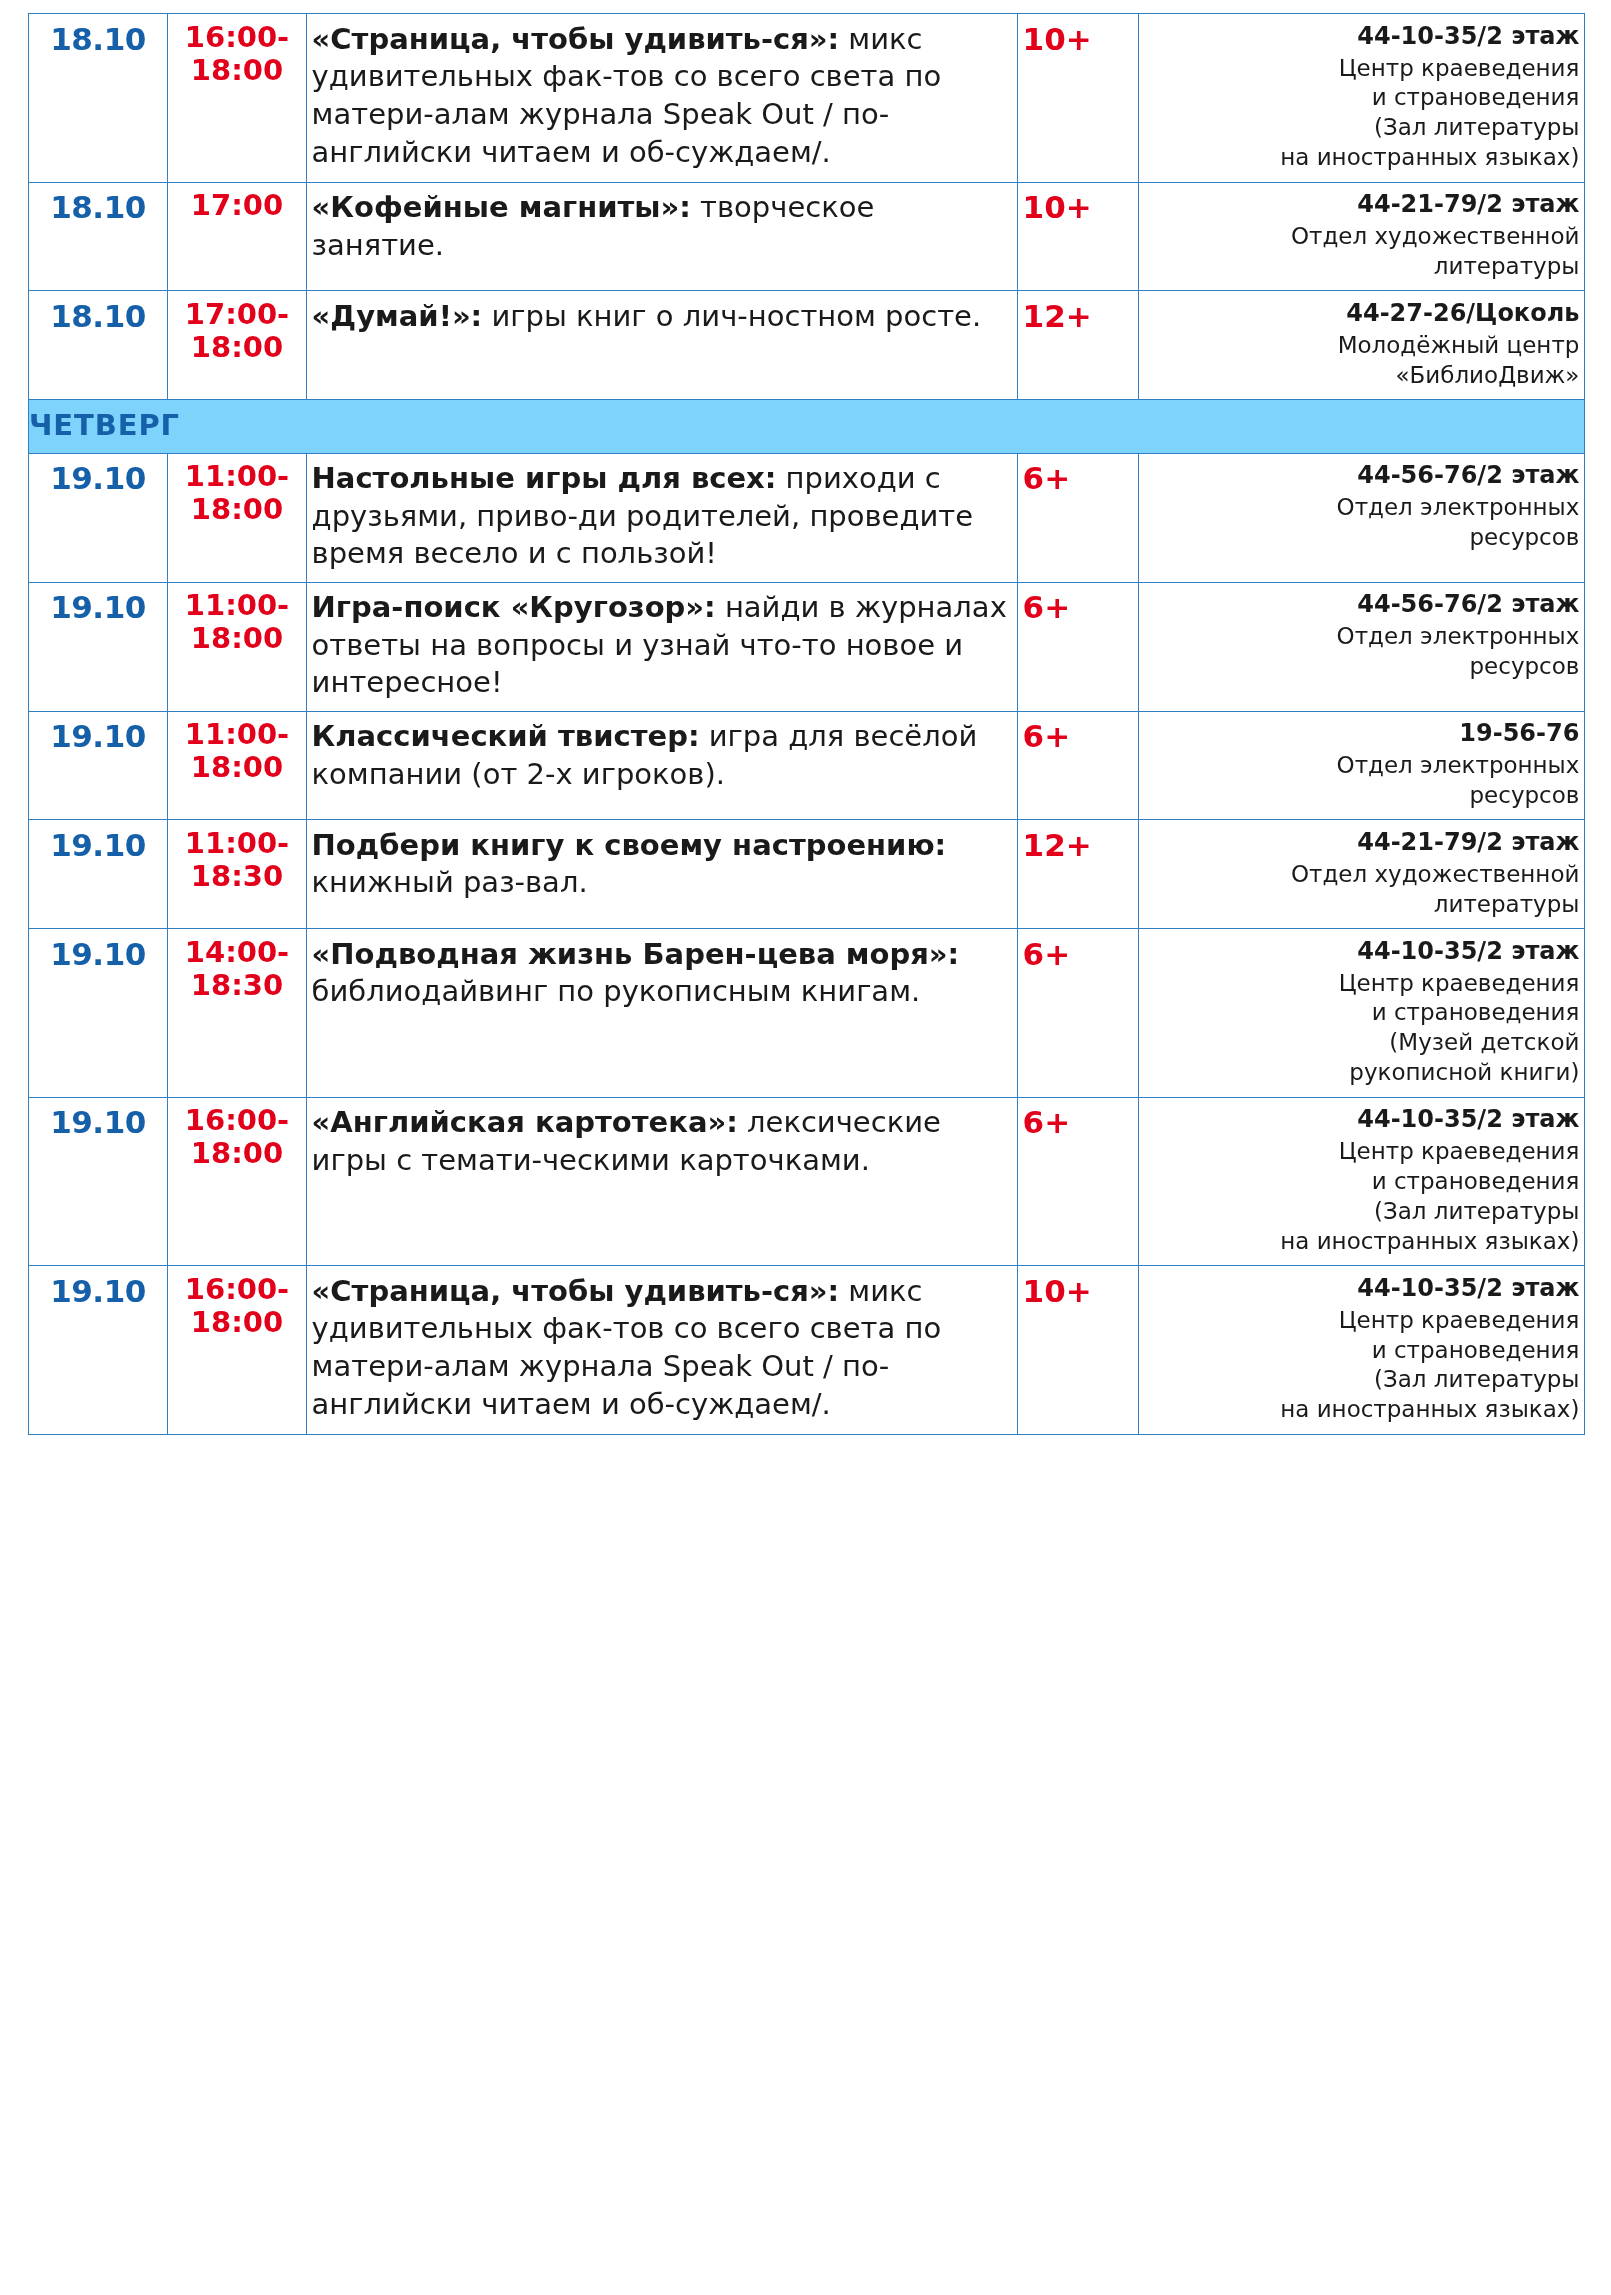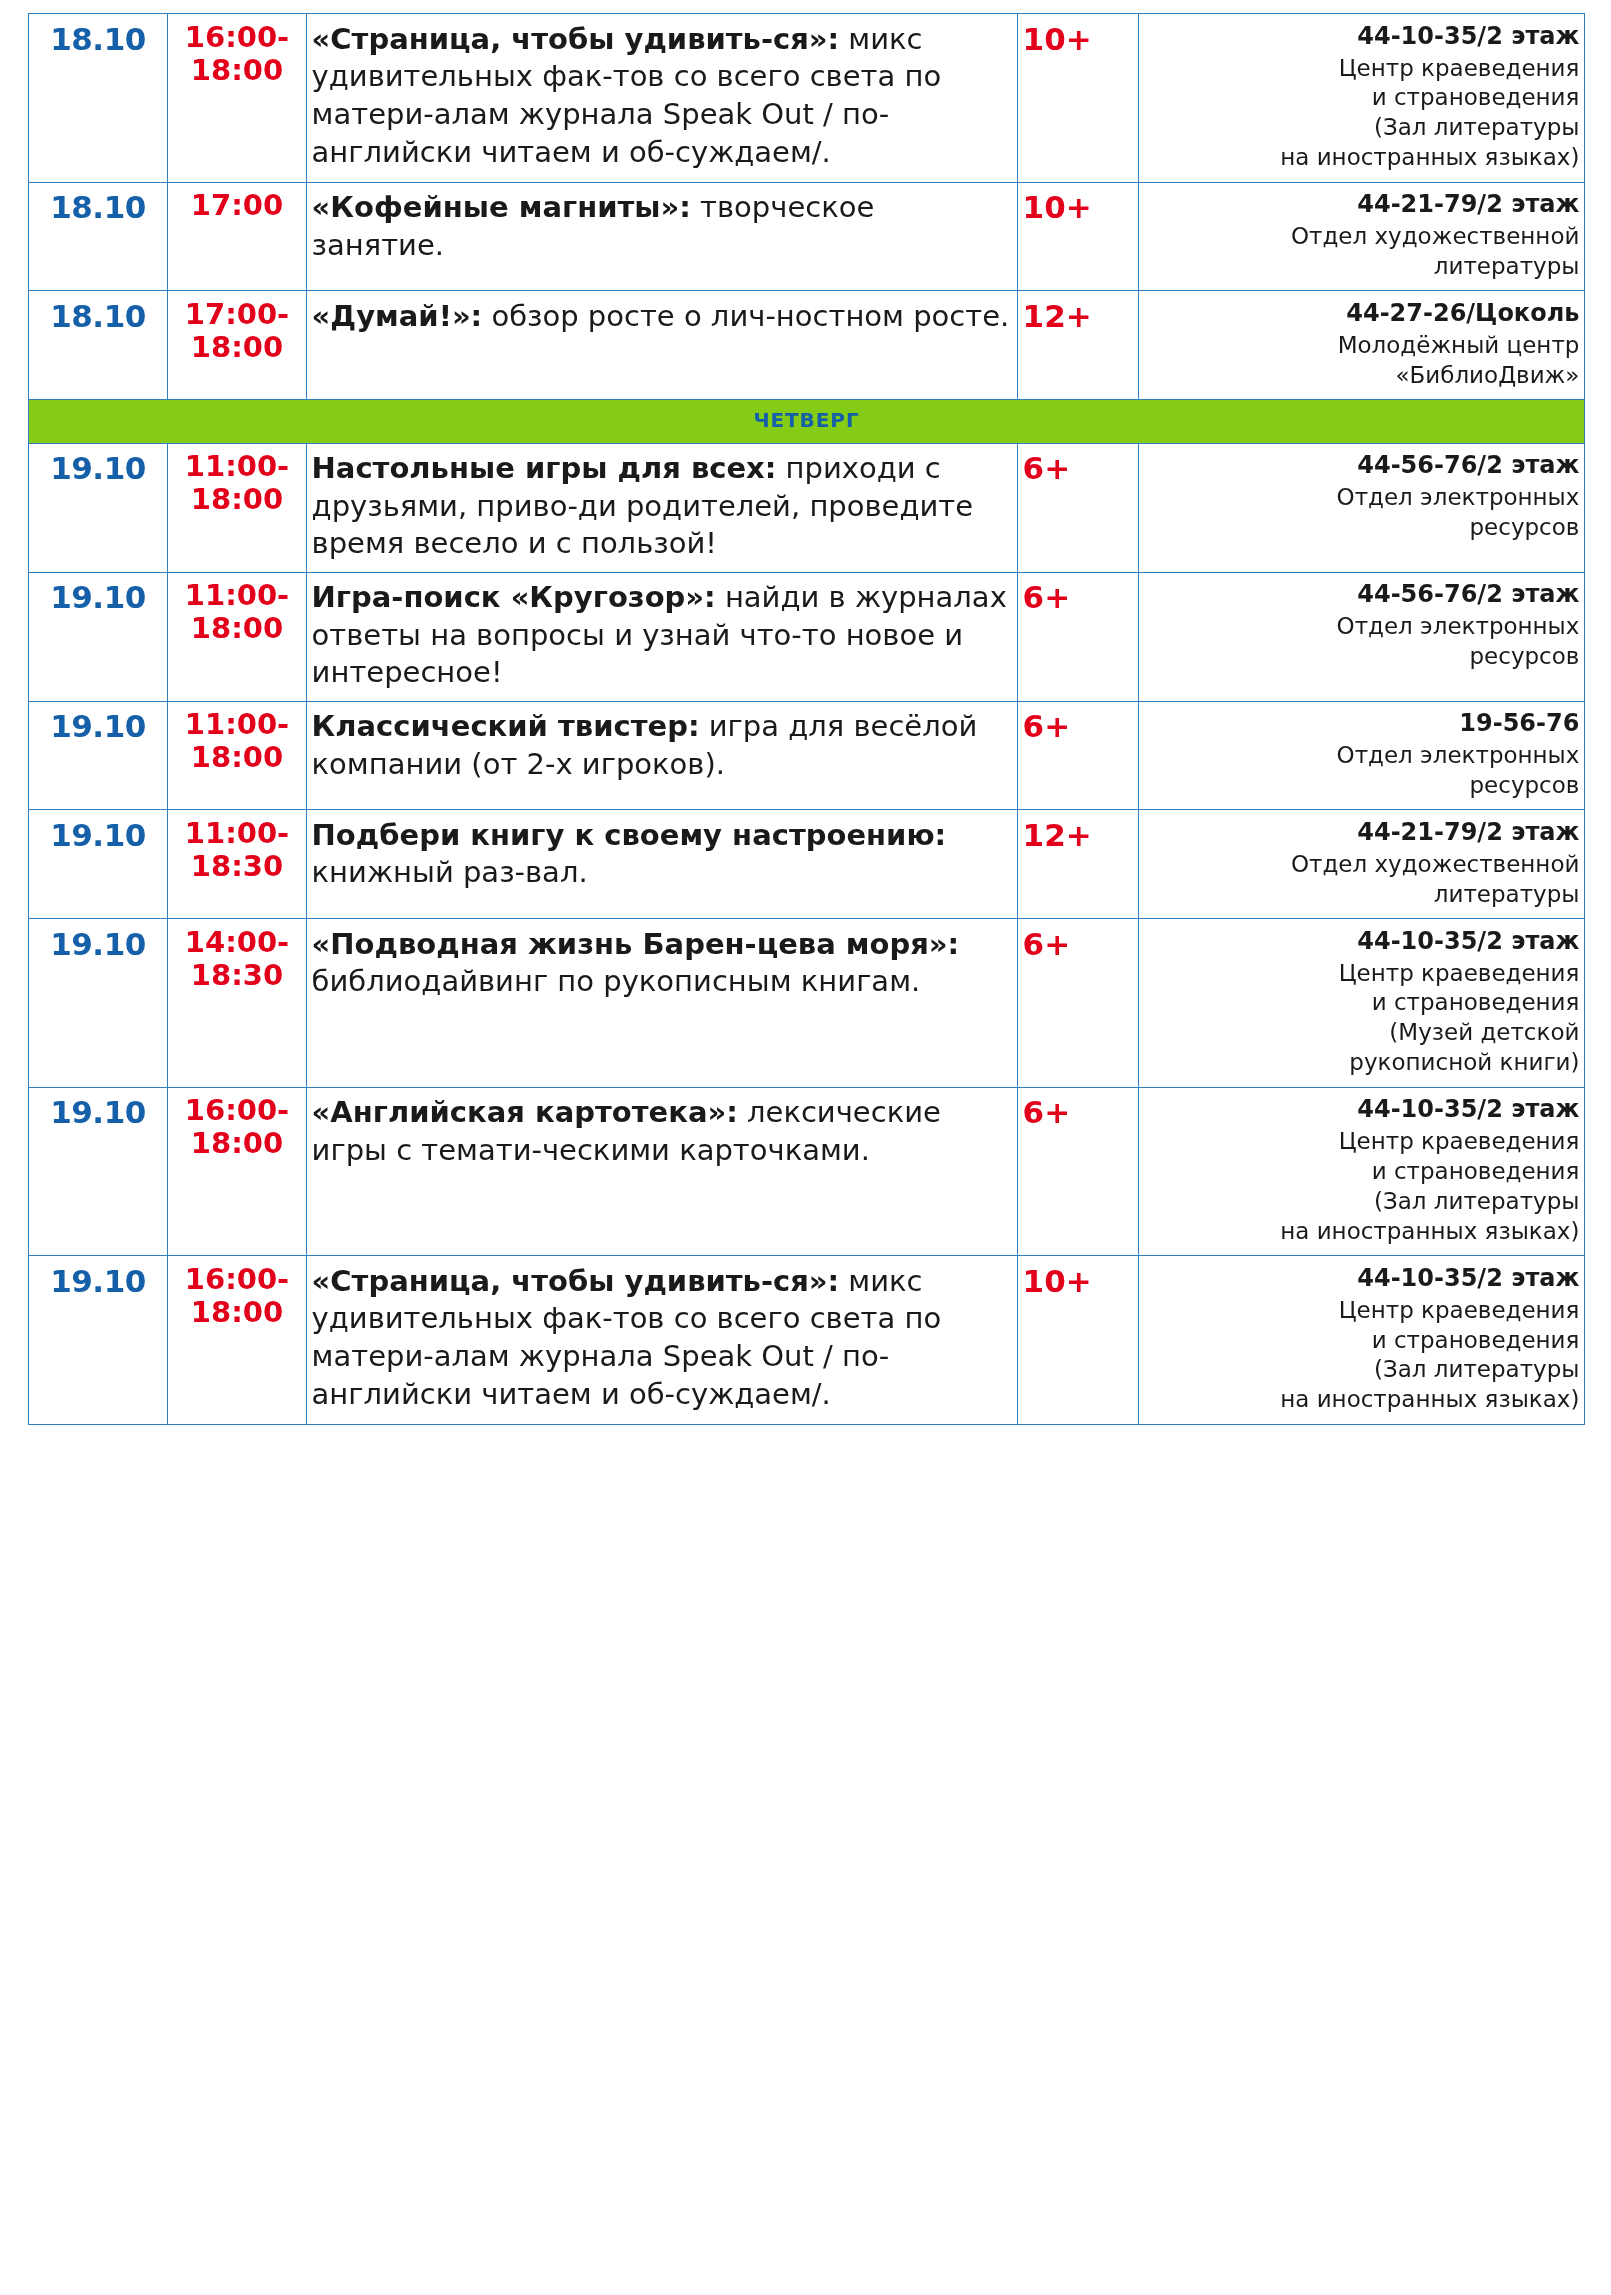--- a/index.html
+++ b/index.html
@@ -81,25 +81,25 @@
     font-weight: bold;
     display: block;
     font-size: 24px;
     margin-bottom: 1.9px;
   }
   .cell-place .where {
     display: block;
     white-space: pre-line;
   }
   tr.dayhead td {
-    background: #84cc16;
-    text-align: center;
+    background: #7dd3fc;
+    text-align: left;
     color: #1560a8;
     font-weight: bold;
-    font-size: 20px;
+    font-size: 29px;
     letter-spacing: 0.9px;
     padding: 8.4px 0 10.2px 0;
     vertical-align: middle;
   }
 </style>
 </head>
 <body>
 
 <div class="page">
   <table class="schedule">
@@ -133,21 +133,21 @@
           <td class="cell-place">
             <span class="phone">44-21-79/2 этаж</span>
             <span class="where">Отдел художественной
 литературы</span>
           </td>
         </tr>
         <tr>
           <td class="cell-date">18.10</td>
           <td class="cell-time">17:00-
 18:00</td>
-          <td class="cell-event"><span class="title">«Думай!»:</span><span class="desc"> обзор росте о лич-ностном росте.</span></td>
+          <td class="cell-event"><span class="title">«Думай!»:</span><span class="desc"> игры книг о лич-ностном росте.</span></td>
           <td class="cell-age">12+</td>
           <td class="cell-place">
             <span class="phone">44-27-26/Цоколь</span>
             <span class="where">Молодёжный центр
 «БиблиоДвиж»</span>
           </td>
         </tr>
         <tr class="dayhead">
           <td colspan="5">ЧЕТВЕРГ</td>
         </tr>

